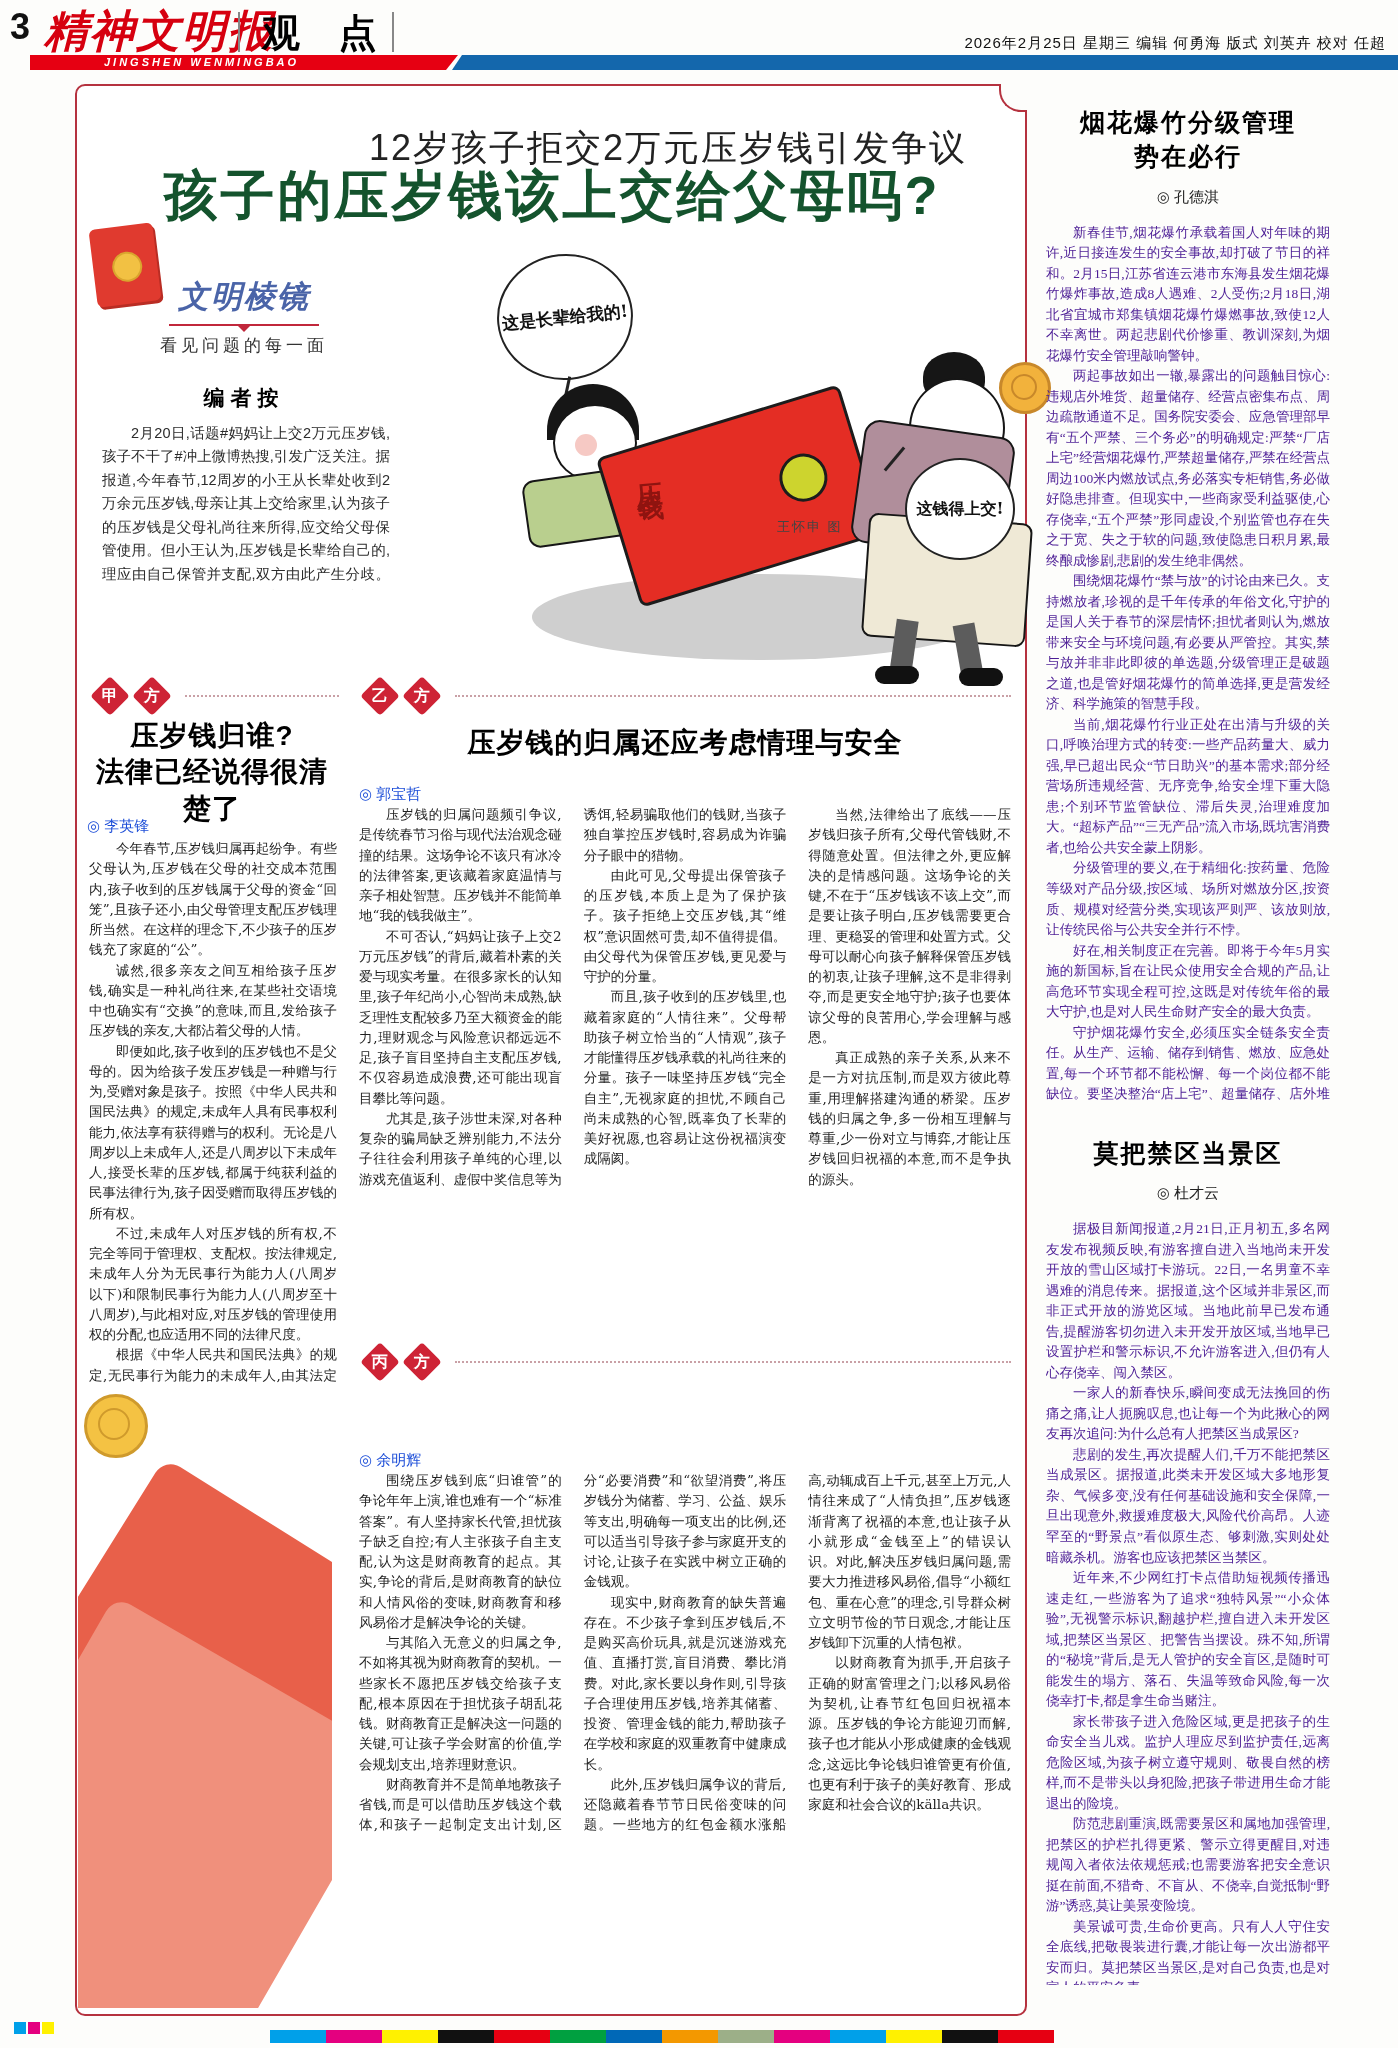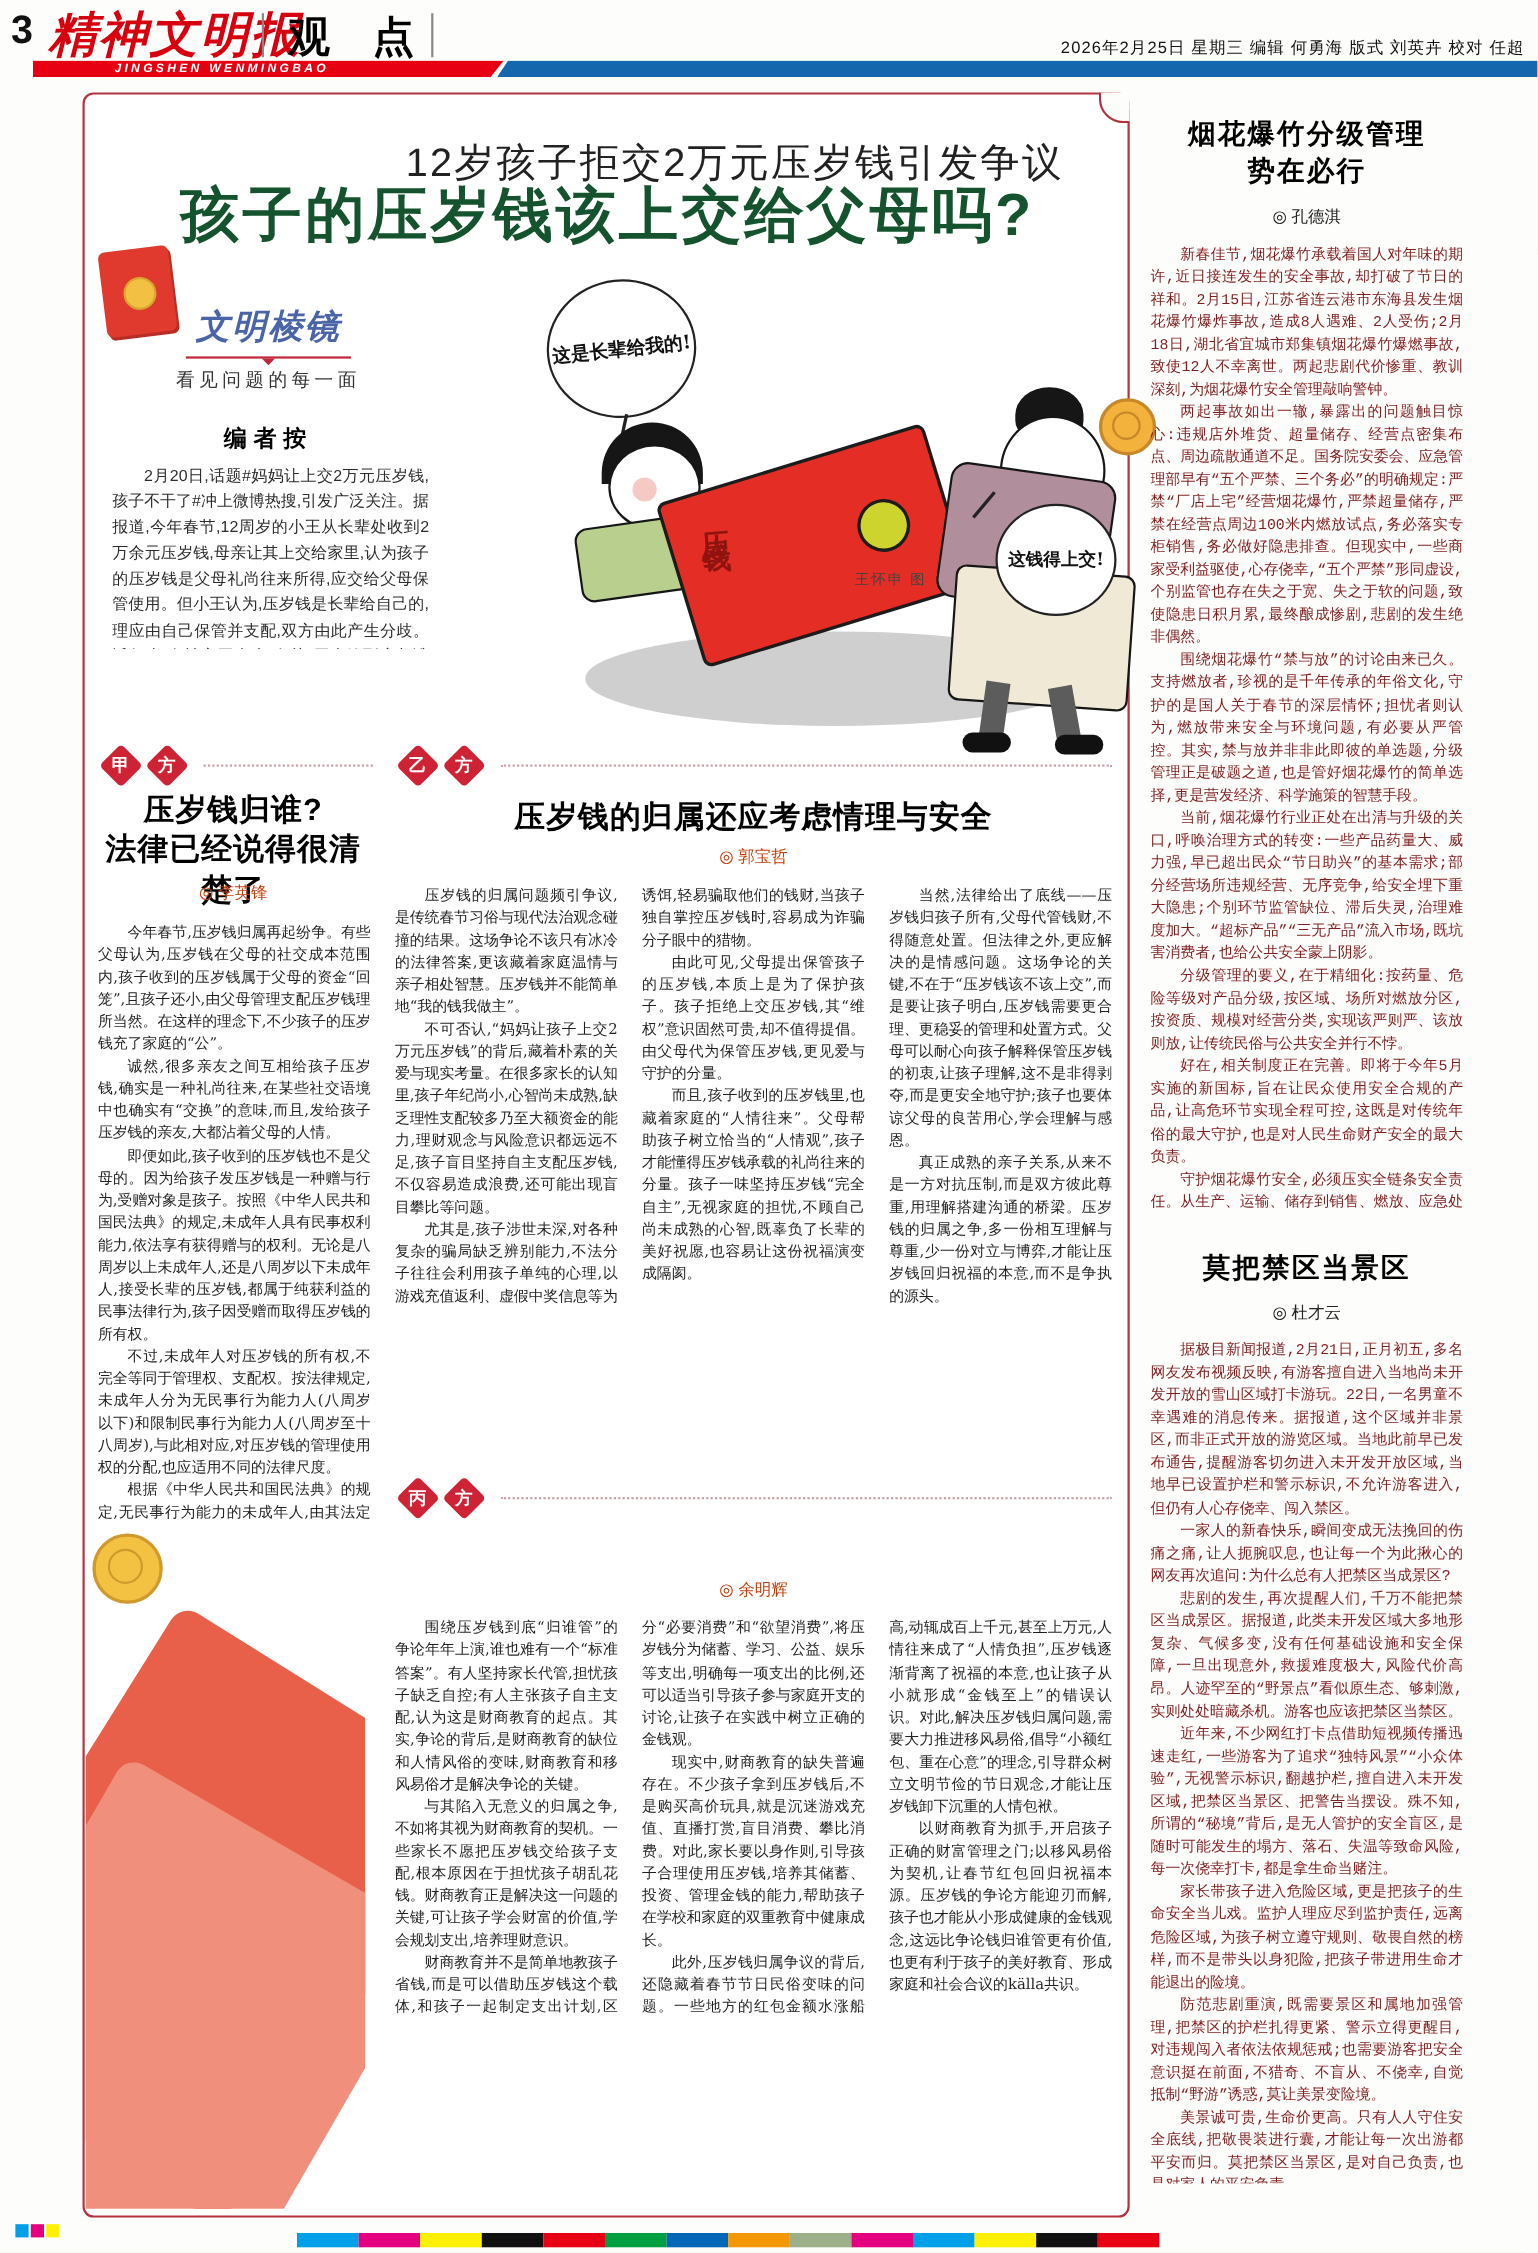--- a/index.html
+++ b/index.html
@@ -79,39 +79,39 @@
   .coin-free{position:absolute;width:46px;height:46px;border-radius:50%;background:#f2b23c;border:3px solid #c8882a;}
   .coin-free i{position:absolute;left:9px;top:9px;width:22px;height:22px;border-radius:50%;border:2px solid #c8882a;}
 
   
   .tagrow{position:absolute;display:flex;align-items:center;}
   .diamond{width:28px;height:28px;background:#ce2335;transform:rotate(45deg);margin:0 7px;
            display:flex;align-items:center;justify-content:center;border-radius:4px;}
   .diamond span{transform:rotate(-45deg);color:#fff;font-weight:bold;font-size:16px;}
   .leader{border-top:2px dotted #c9a0a6;height:0;margin-left:12px;}
   .art-title{position:absolute;text-align:center;font-weight:900;color:#000;letter-spacing:1px;}
-  .byline{position:absolute;text-align:center;font-size:15px;color:#c2410c;}
+  .byline{position:absolute;text-align:left;font-size:15px;color:#1d4ed8;margin-top:15px;}
   .bodytext{position:absolute;font-family:"DejaVu Serif","Liberation Serif",serif;
             font-size:13.5px;line-height:1.5;color:#1f1f1f;text-align:justify;overflow:hidden;}
   .bodytext p{margin:0;text-indent:2em;}
   .cols3{column-count:3;column-gap:22px;}
 
   
   .deco{position:absolute;left:78px;top:1390px;width:254px;height:618px;overflow:hidden;}
   .deco .env1{position:absolute;left:-60px;top:120px;width:330px;height:460px;background:#e8604a;border-radius:18px;transform:rotate(32deg);}
   .deco .env2{position:absolute;left:-90px;top:260px;width:330px;height:420px;background:#f0907c;border-radius:18px;transform:rotate(30deg);}
   .deco .gold{position:absolute;left:6px;top:4px;width:58px;height:58px;border-radius:50%;background:#f4c243;border:3px solid #cf9a2c;}
   .deco .gold i{position:absolute;left:11px;top:11px;width:28px;height:28px;border-radius:50%;border:2px solid #cf9a2c;}
 
   
   .sidebar{position:absolute;left:1046px;top:84px;width:284px;height:1928px;}
   .sb-title{width:100%;text-align:center;font-size:25px;font-weight:900;letter-spacing:2px;line-height:1.35;color:#000;}
   .sb-byline{width:100%;text-align:center;font-size:15px;color:#222;margin:14px 0 16px 0;}
-  .sb-body{font-family:Liberation Mono, monospace;font-size:13.5px;line-height:1.52;
-           color:#7f1d1d;text-align:justify;overflow:hidden;}
+  .sb-body{font-family:Liberation Serif, serif;font-size:13.5px;line-height:1.52;
+           color:#4c1d95;text-align:justify;overflow:hidden;}
   .sb-body p{margin:0;text-indent:2em;}
   .sb-art2{margin-top:34px;}
 
   
   .regmarks{position:absolute;left:14px;top:2022px;display:flex;}
   .regmarks b{width:12px;height:12px;display:block;margin-right:2px;}
   .colorbar{position:absolute;left:270px;top:2030px;display:flex;}
   .colorbar b{width:56px;height:13px;display:block;}
 </style>
 </head>

